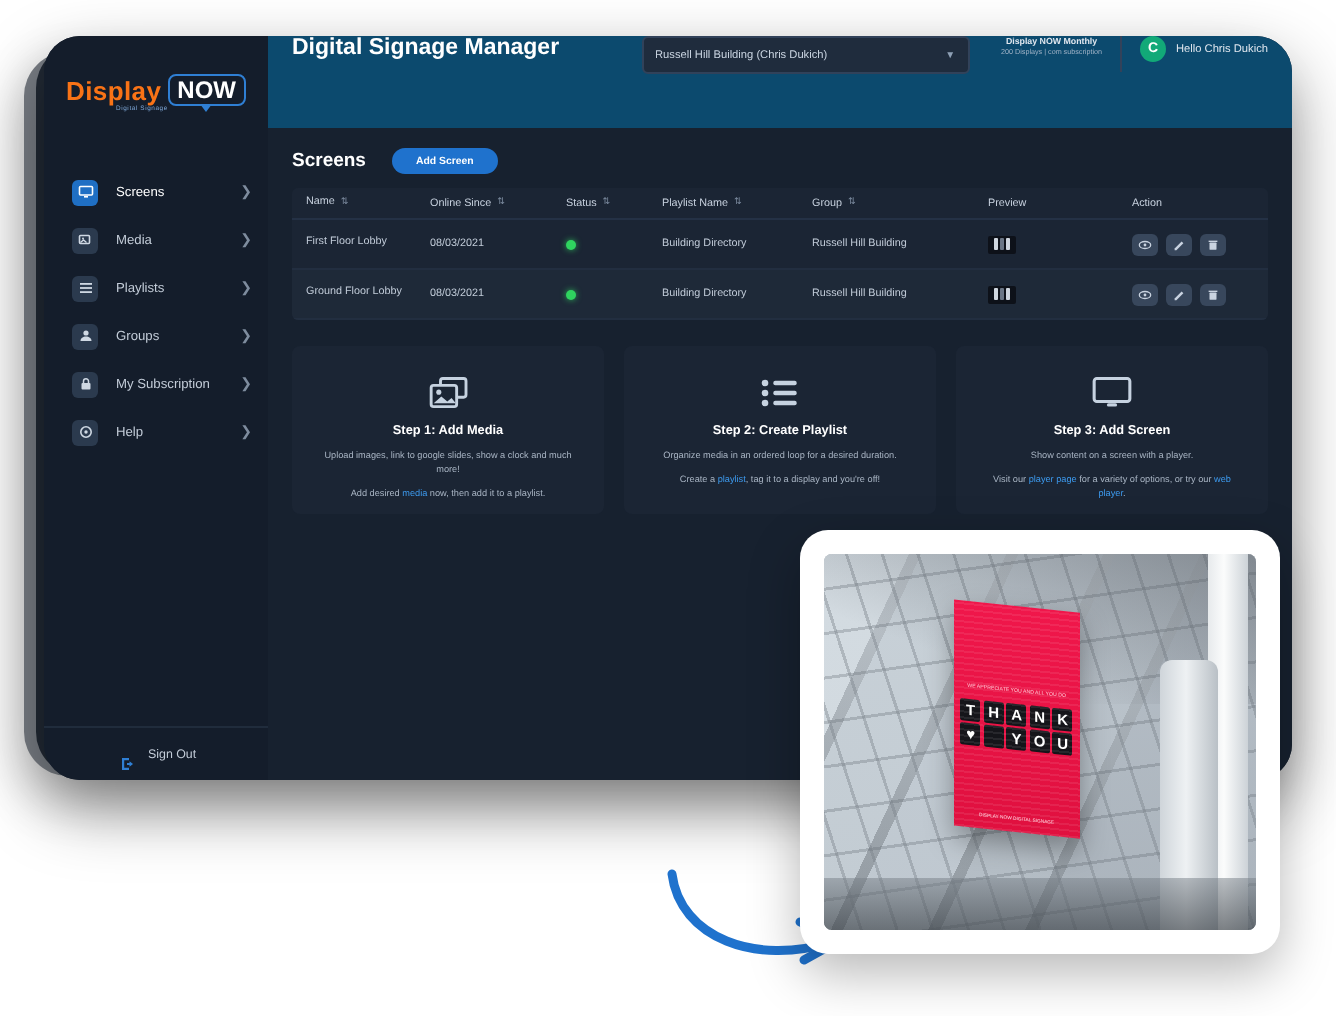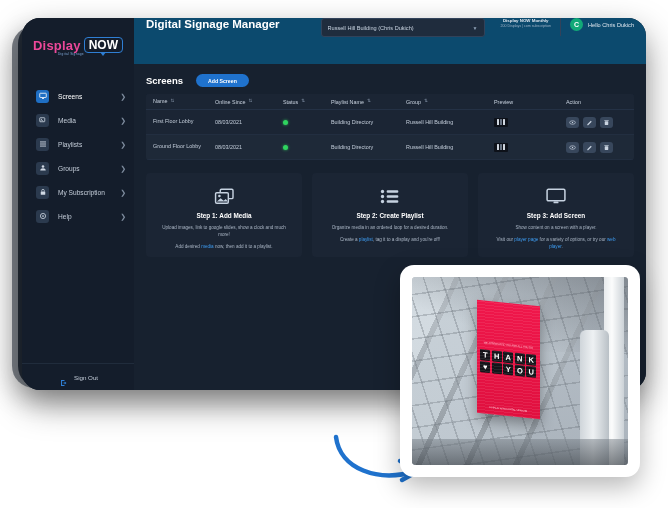--- a/index.html
+++ b/index.html
@@ -27,21 +27,21 @@
 
   
   #sidebar{
     position:absolute;left:0;top:0;width:112px;height:100%;
     background:#141d2b;display:flex;flex-direction:column;
   }
   #logo{
     height:46px;display:flex;align-items:center;justify-content:center;
     padding-top:4px;
   }
-  .logo-word{color:#ec4899;font-size:13px;font-weight:bold;letter-spacing:.2px;}
+  .logo-word{color:#f97316;font-size:13px;font-weight:bold;letter-spacing:.2px;}
   .logo-now{
     color:#ffffff;font-size:12px;font-weight:bold;
     border:1.6px solid #2f7fd4;border-radius:4px;
     padding:0px 4px;margin-left:3px;position:relative;
   }
   .logo-now:after{
     content:"";position:absolute;left:50%;bottom:-4px;margin-left:-3px;
     border-left:3px solid transparent;border-right:3px solid transparent;
     border-top:4px solid #2f7fd4;
   }

